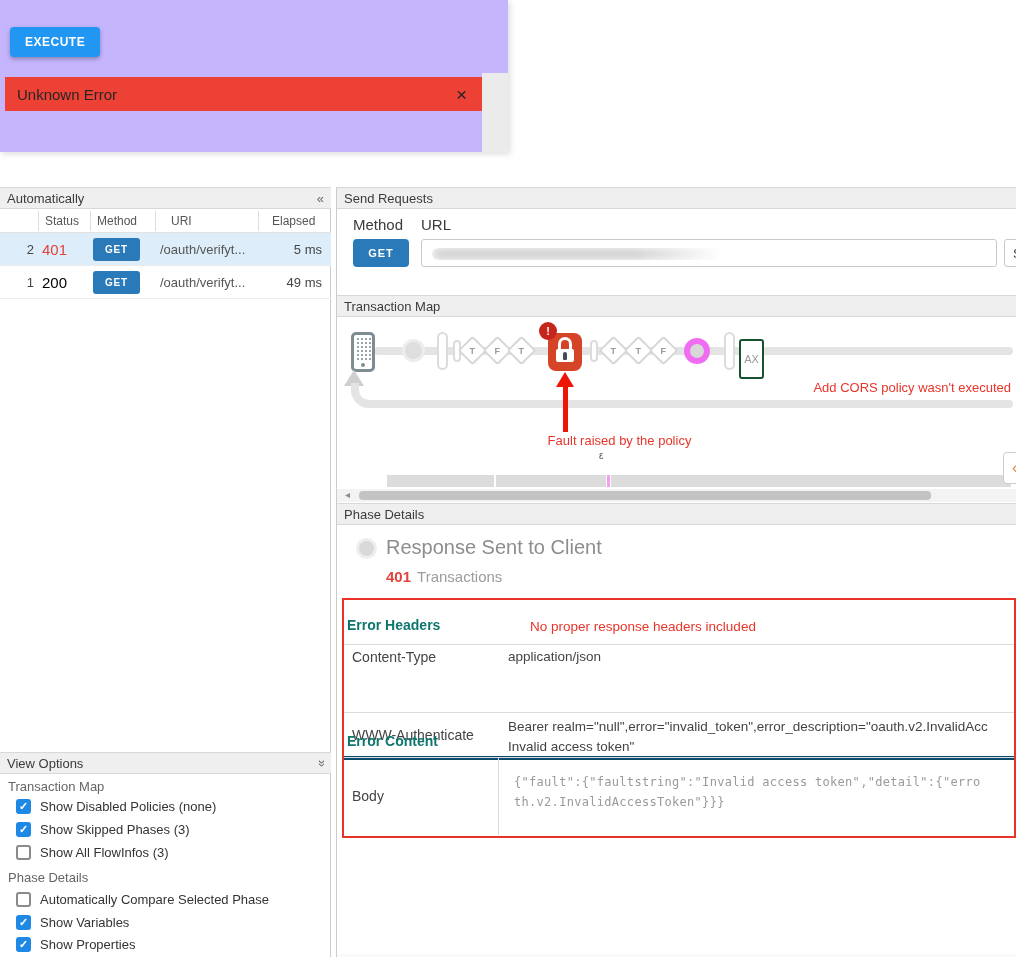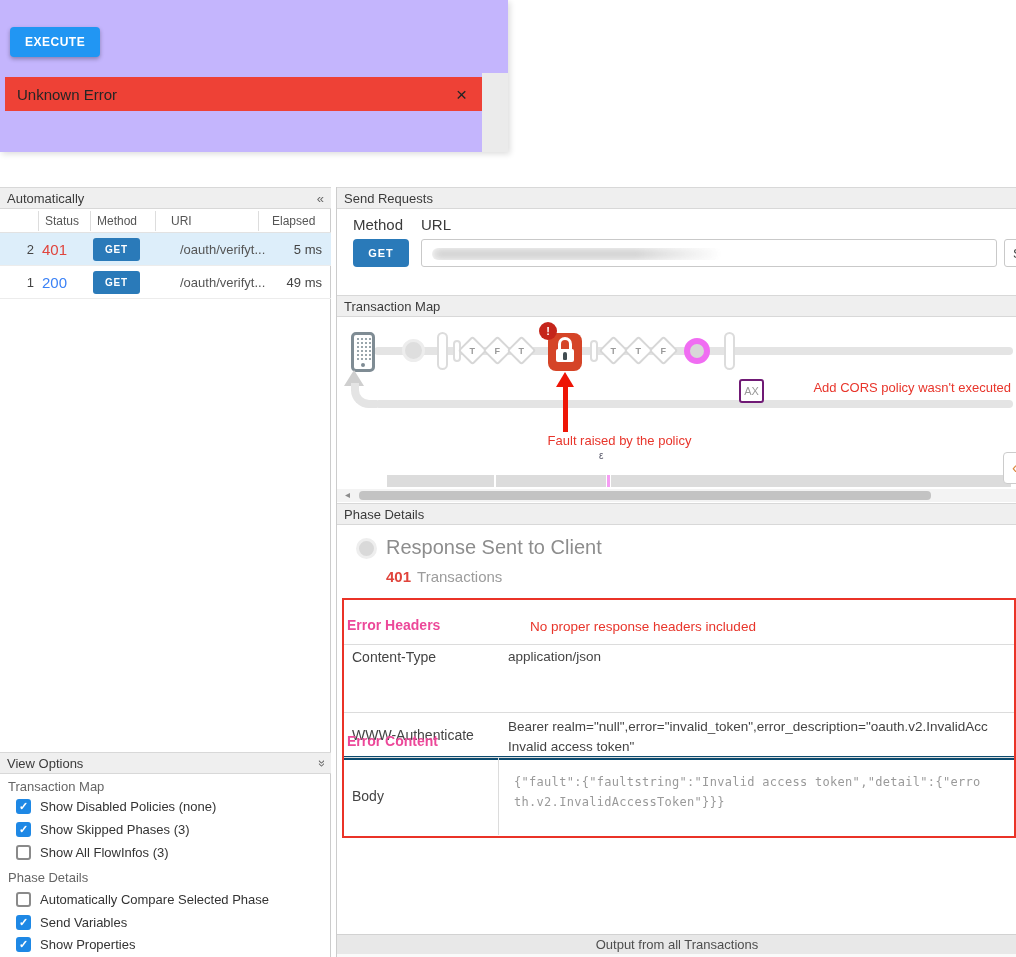--- a/index.html
+++ b/index.html
@@ -38,21 +38,21 @@
              font-size:12px; color:#555; }
   .tx-cols span { position:absolute; top:5px; }
   .vdiv { position:absolute; top:2px; width:1px; height:20px; background:#ddd; }
   .tx-row { left:0; width:331px; height:33px; border-bottom:1px solid #ececec; cursor:pointer; }
   .tx-row.sel { background:#ddeefa; }
   .tx-row .idx { position:absolute; left:0; top:9px; width:34px; text-align:right; color:#444; }
   .tx-row .st  { position:absolute; left:42px; top:8px; font-size:15px; }
   .tx-row .chip { position:absolute; left:93px; top:5px; width:47px; height:23px; background:#2a7ab9;
                   color:#fff; font-size:10px; font-weight:bold; letter-spacing:.8px; border-radius:3px;
                   display:flex; align-items:center; justify-content:center; }
-  .tx-row .uri { position:absolute; left:160px; top:9px; color:#555;margin-left:20px; }
+  .tx-row .uri { position:absolute; left:160px; top:9px; color:#555; }
   .tx-row .el  { position:absolute; right:9px; top:9px; color:#444; }
 
   
   .vo-hdr { left:0; top:752px; width:331px; height:22px; }
   .vo-sec { position:absolute; left:8px; font-size:13px; color:#666; }
   .vo-item { position:absolute; left:16px; height:16px; display:flex; align-items:center; cursor:pointer; }
   .checkbox { width:15px; height:15px; border:2px solid #8a8a8a; border-radius:3px; background:#fff;
               display:flex; align-items:center; justify-content:center; flex:0 0 15px; }
   .checkbox .mark { display:none; color:#fff; font-size:11px; font-weight:bold; line-height:11px; }
   .checkbox.checked { background:#1e88e5; border-color:#1e88e5; }
@@ -109,23 +109,23 @@
            display:flex; align-items:center; justify-content:center; }
   .tri-up { position:absolute; width:0; height:0; border-left:9px solid transparent;
             border-right:9px solid transparent; }
   .red-shaft { position:absolute; left:226px; top:69px; width:5px; height:46px; background:#ee1506; }
   .gray-corner { position:absolute; left:14px; top:66px; width:26px; height:25px;
                  border-left:8px solid #e4e4e4; border-bottom:8px solid #e4e4e4;
                  border-bottom-left-radius:18px; }
   .map-note { position:absolute; color:#e8352b; font-size:13px; }
   .pink-ring { position:absolute; left:347px; top:21px; width:26px; height:26px; border-radius:50%;
                border:6px solid #f06df2; background:#d8d8d8; cursor:pointer; }
-  .ax-box { position:absolute; left:402px; top:22px; width:25px; height:24px; background:#fff;
-            border:2px solid #701a75; border-radius:3px; color:#999; font-size:11px;
-            display:flex; align-items:center; justify-content:center; cursor:pointer;margin-top:40px; }
+  .ax-box { position:absolute; left:402px; top:22px; width:25px; height:40px; background:#fff;
+            border:2px solid #14532d; border-radius:3px; color:#999; font-size:11px;
+            display:flex; align-items:center; justify-content:center; cursor:pointer; }
   .eps { position:absolute; left:262px; top:133px; font-size:10px; color:#556; }
 
   .tl-seg { position:absolute; height:12px; top:288px; background:#dcdcdc; }
   .tl-mark { position:absolute; top:288px; width:3px; height:12px; background:#f59df3; }
   .sb-track { position:absolute; left:0; top:302px; width:680px; height:13px; background:#f3f3f3; }
   .sb-arrow { position:absolute; left:8px; top:302px; font-size:10px; color:#8c8c8c; cursor:pointer; }
   .sb-thumb { position:absolute; left:22px; top:304px; width:572px; height:9px; background:#c3c3c3;
               border-radius:4px; cursor:grab; }
   .nav-btn { position:absolute; left:666px; top:265px; width:30px; height:32px; background:#fff;
              border:1px solid #ccc; border-radius:4px; cursor:pointer; color:#dd8a41;
@@ -134,21 +134,21 @@
   
   .phase-circle { position:absolute; left:19px; top:351px; width:21px; height:21px; border-radius:50%;
                   background:#d9d9d9; border:3px solid #eee; }
   .phase-name { position:absolute; left:49px; top:349px; font-size:20px; color:#8d8d8d; }
   .phase-status { position:absolute; left:49px; top:381px; font-size:15px; color:#9c9c9c; }
   .phase-status b { color:#cf3730; margin-right:6px; }
 
   
   .err-box { position:absolute; left:5px; top:411px; width:674px; height:240px;
              border:2px solid #ea3327; background:#fff; }
-  .eb-title { position:absolute; left:3px; font-size:14px; font-weight:bold; color:#ec4899; }
+  .eb-title { position:absolute; left:3px; font-size:14px; font-weight:bold; color:#0f766e; }
   .eb-note { position:absolute; left:186px; top:19px; font-size:13.5px; color:#e8352b; }
   .eb-table { position:absolute; left:0; top:44px; width:670px; }
   .eb-row { position:relative; border-top:1px solid #dcdcdc; width:100%; }
   .eb-row:last-child { border-bottom:4px solid #0c4a6e;margin-top:44px; }
   .eb-name { position:absolute; left:8px; top:50%; transform:translateY(-50%); font-size:14px; color:#444; }
   .eb-val { position:absolute; left:164px; top:0; right:0; font-size:13.5px; color:#444;
             overflow:hidden; }
   .eb-val div { white-space:nowrap; line-height:20px; }
   .eb-r1 { height:24px; } .eb-r1 .eb-val { top:2px; }
   .eb-r2 { height:48px; } .eb-r2 .eb-val { top:4px; }
@@ -196,21 +196,21 @@
 
 <div class="abs tx-row sel" style="top:233px">
   <span class="idx">2</span>
   <span class="st" style="color: rgb(224, 68, 60);">401</span>
   <span class="chip">GET</span>
   <span class="uri">/oauth/verifyt...</span>
   <span class="el">5 ms</span>
 </div>
 <div class="abs tx-row" style="top:266px">
   <span class="idx">1</span>
-  <span class="st" style="color: #3b82f6;">200</span>
+  <span class="st" style="color: #000000;">200</span>
   <span class="chip">GET</span>
   <span class="uri">/oauth/verifyt...</span>
   <span class="el">49 ms</span>
 </div>
 
 <div class="abs hdrbar vo-hdr">
   <span>View Options</span>
   <span class="sp"></span>
   <span class="chev down">«</span>
 </div>
@@ -236,21 +236,21 @@
 <div class="abs vo-sec" style="top:870px">Phase Details</div>
 
 <div class="vo-item" style="top:891px">
   <span class="checkbox"></span>
   <span class="lbl">Automatically Compare Selected Phase</span>
 </div>
 <div class="vo-item" style="top:914px">
   <span class="checkbox checked">
       <span class="mark">✓</span>
     </span>
-  <span class="lbl">Send Variables</span>
+  <span class="lbl">Show Variables</span>
 </div>
 <div class="vo-item" style="top:936px">
   <span class="checkbox checked">
       <span class="mark">✓</span>
     </span>
   <span class="lbl">Show Properties</span>
 </div>
 
 <div class="abs right-panel">
 
@@ -374,15 +374,14 @@
     <div class="body-row">
       <span class="eb-name">Body</span>
       <div class="divider"></div>
       <div class="body-val">
         <div>{"fault":{"faultstring":"Invalid access token","detail":{"erro</div>
         <div>th.v2.InvalidAccessToken"}}}</div>
       </div>
     </div>
   </div>
 
-  <div class="out-bar">Output from all Transactions</div>
   <div class="out-under"></div>
 </div>
 
 </body></html>

